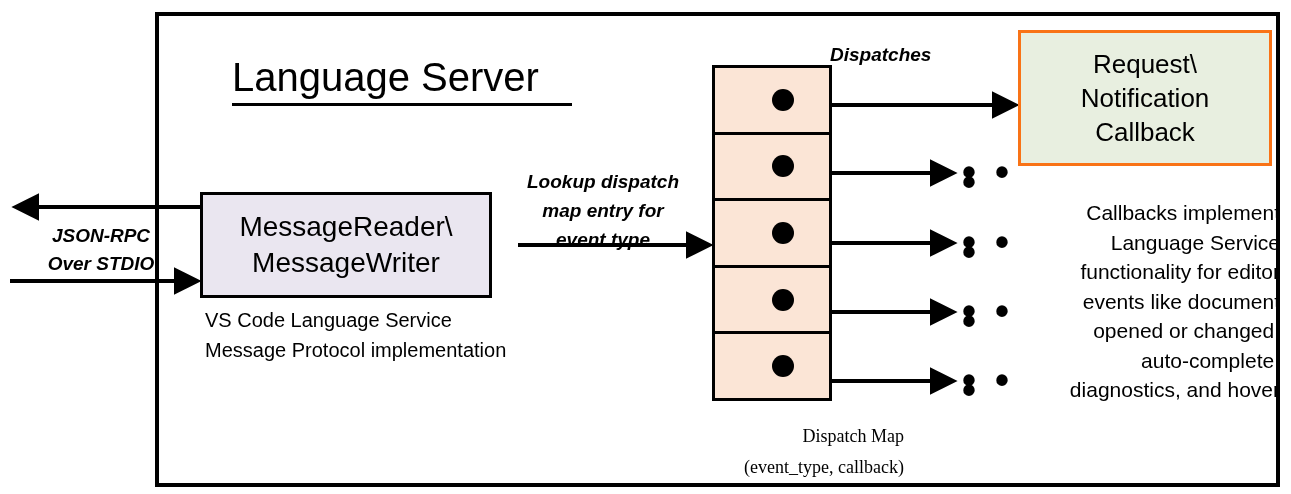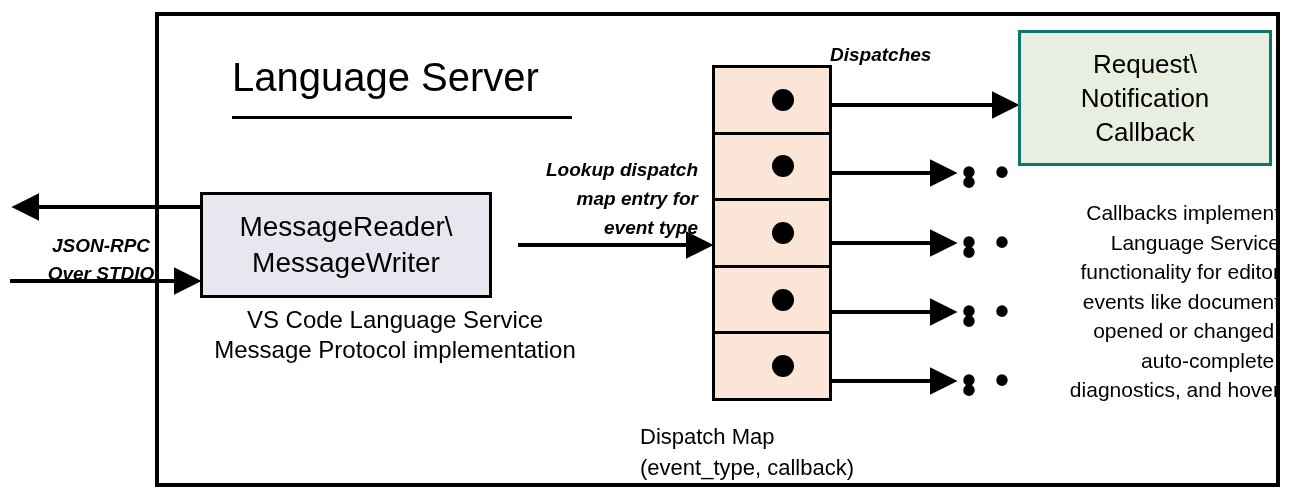--- a/index.html
+++ b/index.html
@@ -33,21 +33,21 @@
 
   
   #server-title {
     left: 232px;
     top: 52px;
     width: 340px;
     font-size: 40px;
     line-height: 50px;
     text-align: left;
     border-bottom: 3px solid #000;
-    padding-bottom: 14px;
+    padding-bottom: 1px;
     white-space: nowrap;
   }
 
   
   #messagereader-box {
     left: 200px;
     top: 192px;
     width: 292px;
     height: 106px;
     background: #EAE6F0;
@@ -58,43 +58,42 @@
     align-items: center;
     justify-content: center;
     font-size: 28px;
     line-height: 36px;
     text-align: center;
   }
   #messagereader-caption {
     left: 205px;
     top: 305px;
     width: 380px;
-    text-align: center;
-    font-size: 24px;
+    font-size: 20px;
     line-height: 30px;
   }
 
   
   #jsonrpc-label {
     left: 26px;
-    top: 232px;
+    top: 222px;
     width: 150px;
     text-align: center;
     font-style: italic;
     font-size: 19px;
     line-height: 28px;
     font-weight: 600;
   }
 
   
   #lookup-label {
     left: 508px;
-    top: 155px;
+    top: 167px;
     width: 190px;
-    text-align: right;
+    text-align: center;
     font-style: italic;
     font-size: 19px;
     line-height: 29px;
     font-weight: 600;
   }
 
   
   #dispatch-msg-label {
     left: 830px;
     top: 40px;
@@ -132,33 +131,34 @@
     height: 22px;
     margin-top: -11px;
     margin-left: -11px;
     background: #000;
     border-radius: 50%;
   }
   #dispatch-map-label {
     left: 640px;
     top: 421px;
     width: 264px;
-    text-align: left;
-    font-size: 22px;
+    text-align: right;
+    font-size: 18px;
     line-height: 31px;
+    font-family: Liberation Serif, serif;
   }
 
   
   #callback-box {
     left: 1018px;
     top: 30px;
     width: 254px;
     height: 136px;
     background: #E8EFE0;
-    border: 3px solid #0f766e;
+    border: 3px solid #f97316;
     box-sizing: border-box;
     display: flex;
     flex-direction: column;
     align-items: center;
     justify-content: center;
     font-size: 26px;
     line-height: 34px;
     text-align: center;
   }
   #callback-caption {

